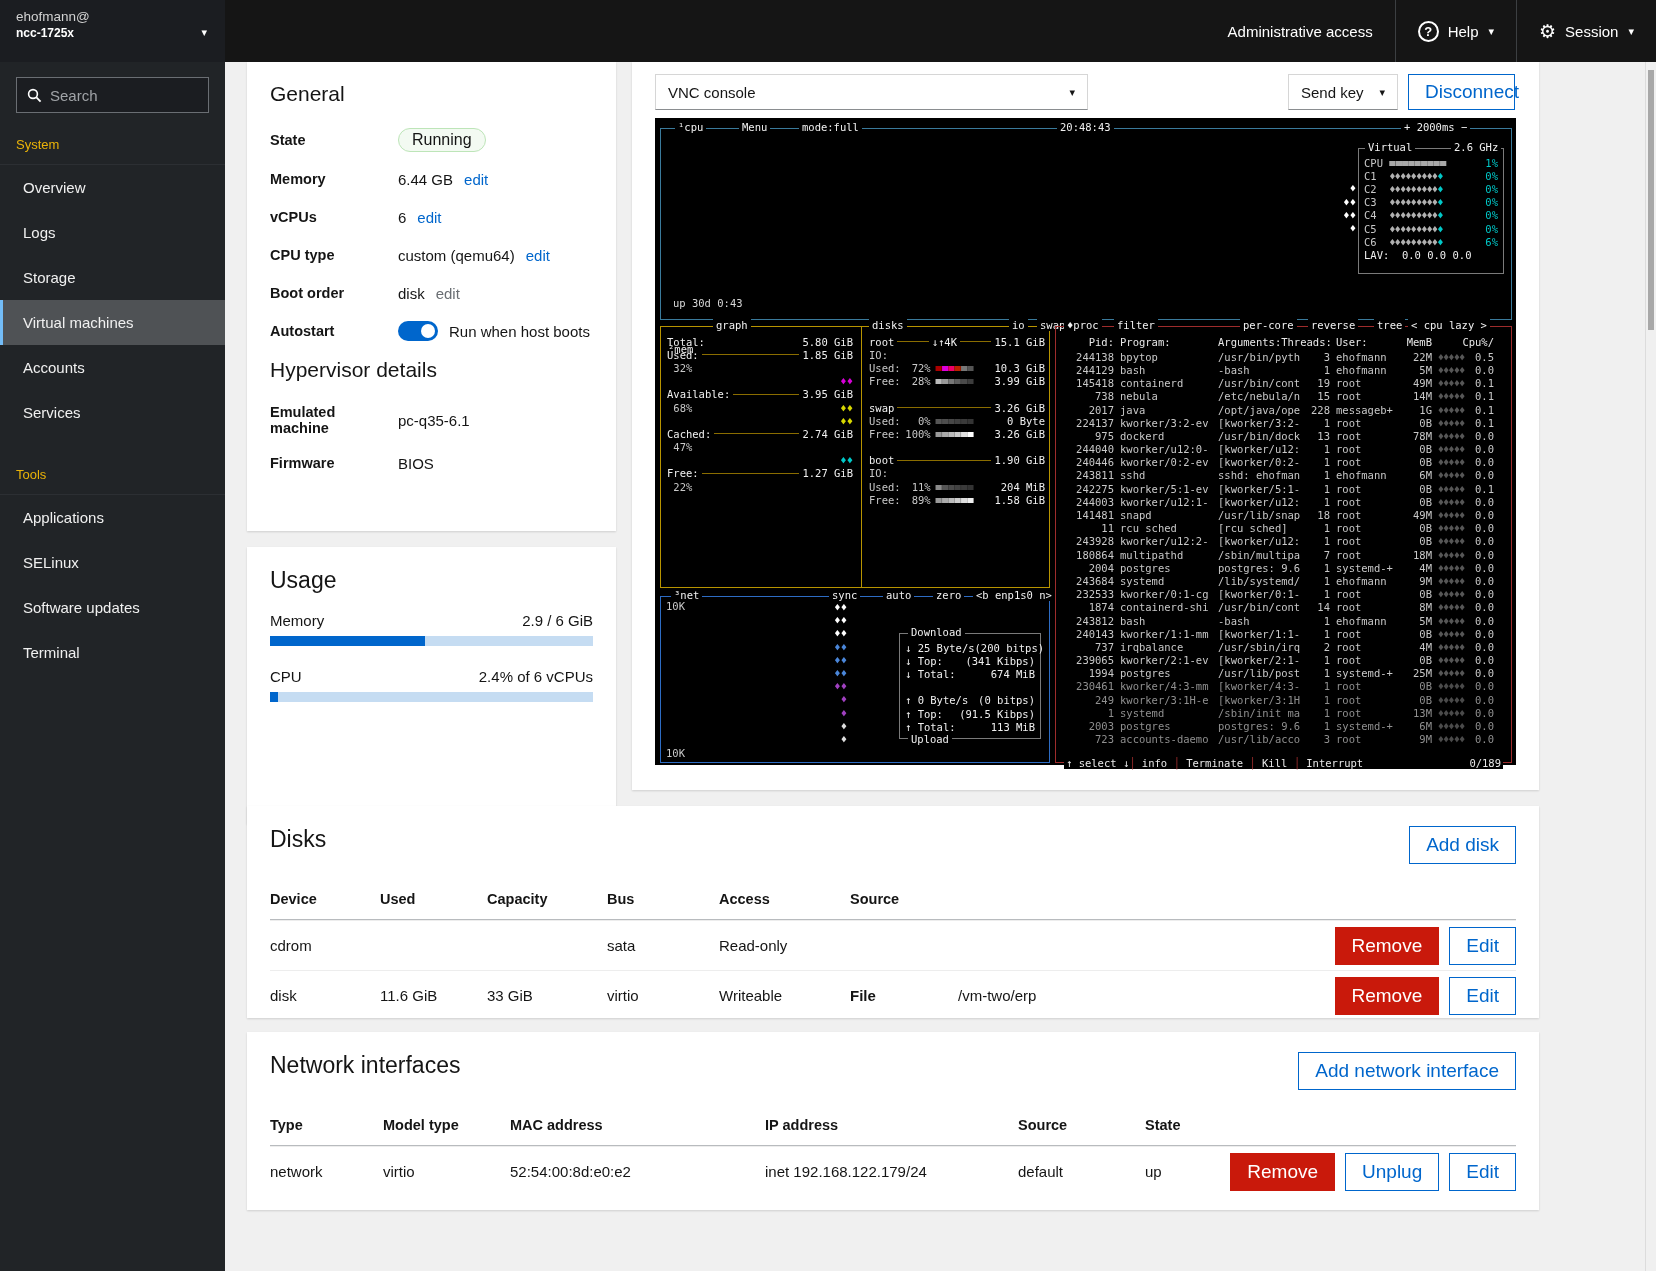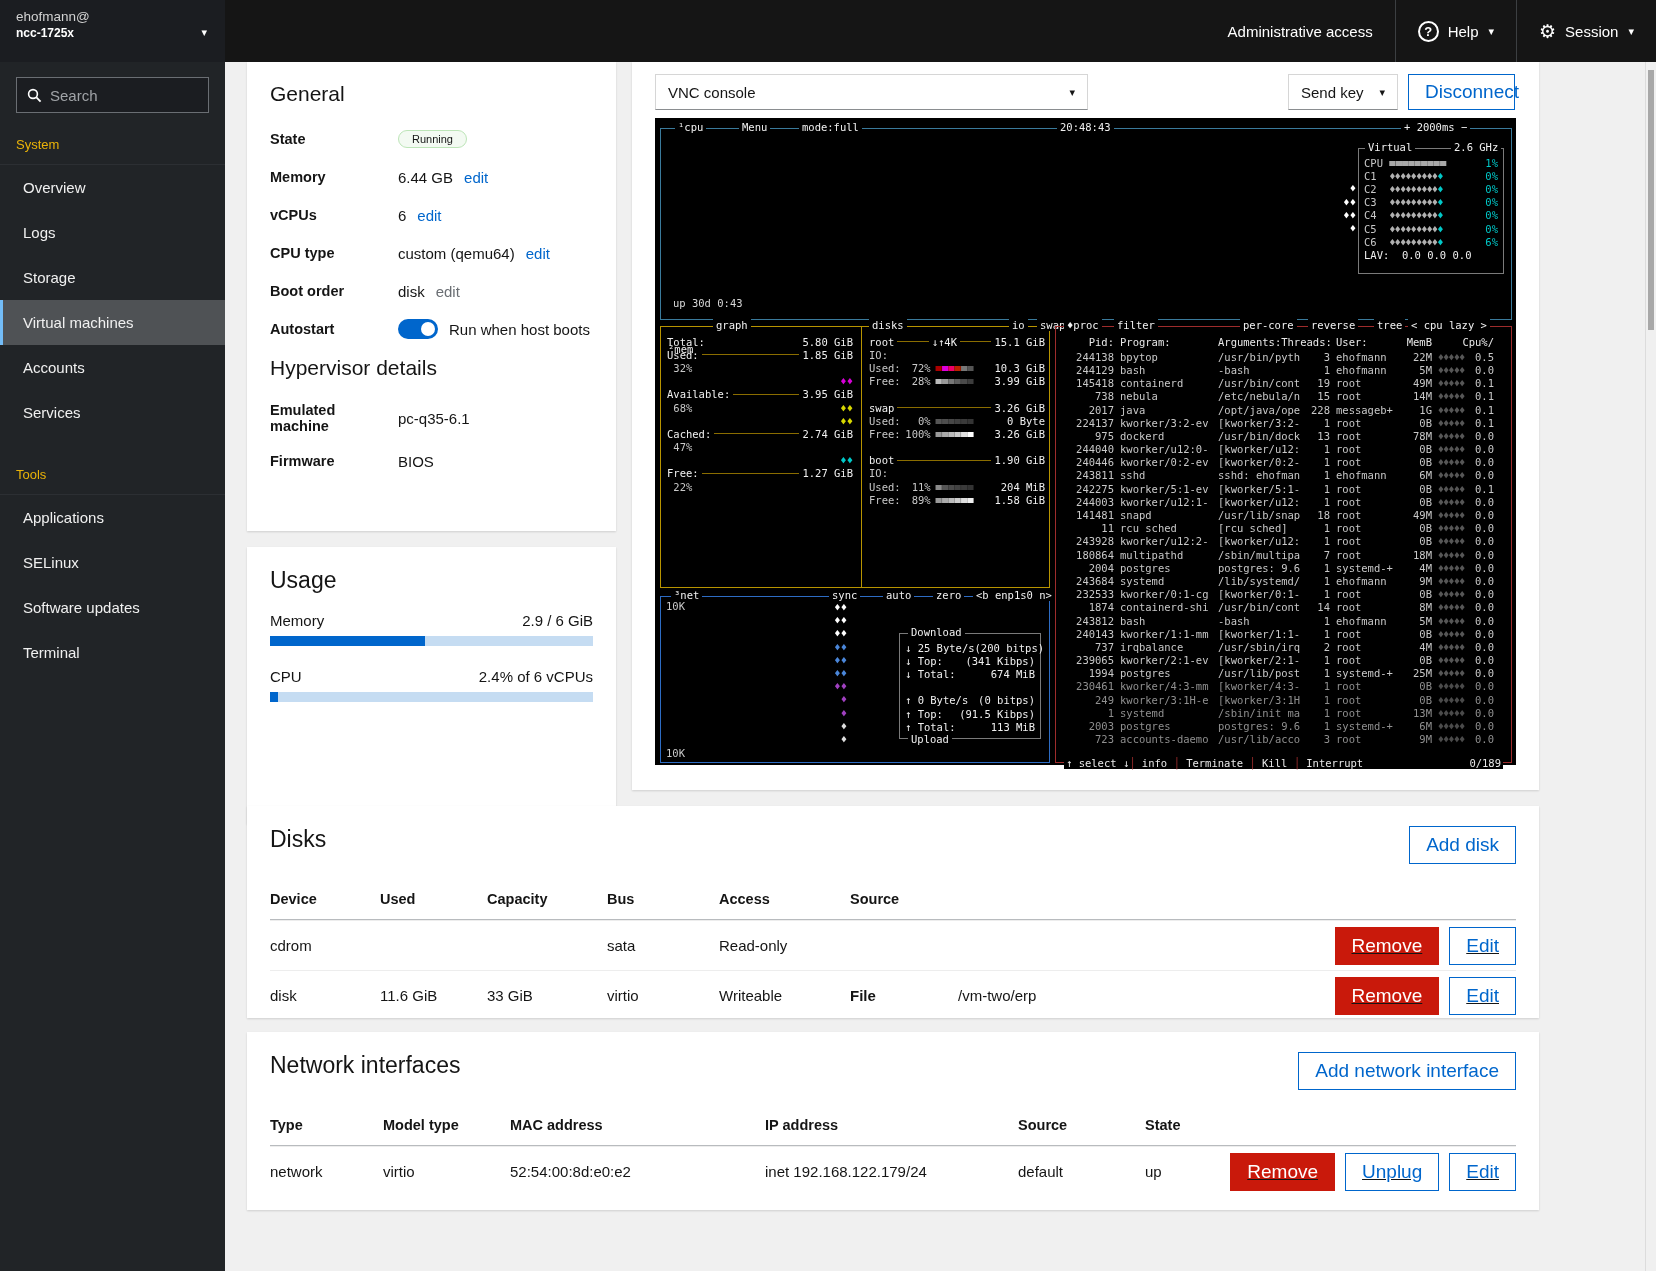--- a/index.html
+++ b/index.html
@@ -39,21 +39,21 @@
   .card-pad { padding:20px 23px; }
   .card-title { font-size:21px; font-weight:400; }
   .big-title { font-size:23px; font-weight:400; }
 
   
   .drow { display:flex; align-items:center; min-height:22px; margin-bottom:16px; }
   .dt { width:128px; font-size:14.5px; font-weight:700; flex:none; }
   .dd { font-size:15px; display:flex; align-items:center; gap:11px; }
   .link { color:#0066cc; cursor:pointer; }
   .link.disabled { color:#6a6e73; cursor:default; }
-  .pill { border:1px solid #bde5b8; background:#f3faf2; border-radius:12px; padding:2px 13px; font-size:11px; }
+  .pill { border:1px solid #bde5b8; background:#f3faf2; border-radius:12px; padding:2px 13px; font-size:16px; }
   .toggle { width:40px; height:20px; border-radius:10px; background:#0066cc; position:relative; cursor:pointer; flex:none; }
   .toggle i { position:absolute; right:3px; top:3px; width:14px; height:14px; border-radius:50%; background:#fff; }
 
   
   .u-row { display:flex; justify-content:space-between; font-size:15px; margin-top:18px; }
   .pbar { height:10px; background:#c5dcf2; position:relative; margin-top:7px; }
   .pbar i { position:absolute; left:0; top:0; bottom:0; background:#0066cc; }
 
   
   .btn { font-size:19px; padding:7px 16px; cursor:pointer; display:inline-block; background:#fff;
@@ -63,21 +63,21 @@
           font-size:15px; color:#151515; display:flex; align-items:center; cursor:pointer; }
   .ctrl .caret { margin-left:auto; font-size:11px; font-family:"DejaVu Sans",sans-serif; }
 
   
   .thead, .trow { display:grid; align-items:center; }
   .disks-grid { grid-template-columns:110px 107px 120px 112px 131px 108px 1fr auto; }
   .net-grid   { grid-template-columns:113px 127px 255px 253px 127px 1fr auto; }
   .thead { font-size:14.5px; font-weight:700; padding:13px 0 12px 0; border-bottom:1px solid #b8bbbe; }
   .trow  { font-size:15px; min-height:50px; border-top:1px solid #ededed; }
   .trow:first-of-type { border-top:none; }
-  .cell-actions { display:flex; gap:10px; justify-content:flex-end;text-decoration:underline; }
+  .cell-actions { display:flex; gap:10px; justify-content:flex-end; }
   .bold { font-weight:700; }
 
   
   .console-card { left:407px; top:0; width:907px; height:728px; }
   .vnc-select { position:absolute; left:23px; top:12px; width:433px; height:36px; padding:0 12px; }
   .sendkey   { position:absolute; left:656px; top:12px; width:110px; height:36px; padding:0 12px; }
   .disconnect{ position:absolute; left:776px; top:12px; width:107px; height:36px; line-height:20px; }
   .canvas { position:absolute; left:23px; top:56px; width:861px; height:647px; background:#000;
             font-family:"DejaVu Sans Mono",monospace; font-size:10.5px; color:#c8c8c8; }
   .tbox { position:absolute; border:1px solid; }

